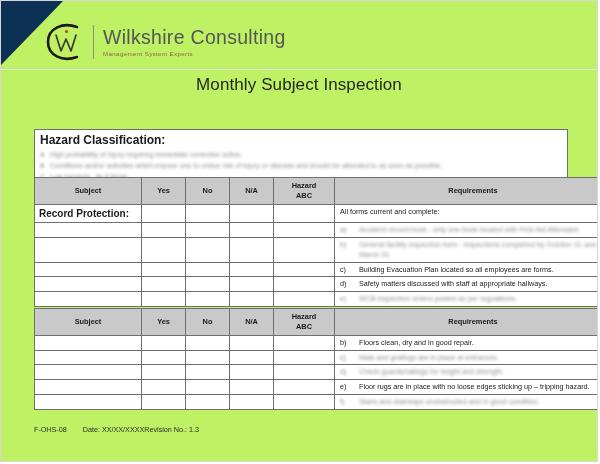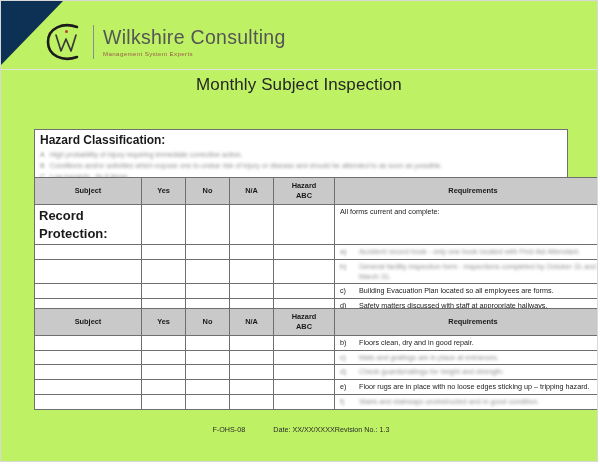--- a/index.html
+++ b/index.html
@@ -163,21 +163,21 @@
   .insp thead td {
     background: #c9c9c9;
     text-align: center;
     font-weight: bold;
     font-size: 7.4px;
     vertical-align: middle;
     padding: 3px 2px;
   }
   .insp td.subject-cell {
     font-weight: bold;
-    font-size: 13px;
+    font-size: 10px;
   }
   .insp td.req-cell { padding-left: 5px; margin-top: 32px; }
   .req-row {
     display: flex;
     gap: 7px;
   }
   .req-key { flex: 0 0 12px; }
   .req-text { flex: 1 1 auto; }
 
   
@@ -185,26 +185,26 @@
   .col-yn      { width: 39px; }
   .col-hazard  { width: 56px; }
 
   
   .footer {
     position: absolute;
     left: 33px;
     top: 424px;
     width: 534px;
     display: flex;
-    justify-content: center;
+    justify-content: flex-start;
     align-items: baseline;
     font-size: 7.2px;
     color: #2a2a2a;
   }
-  .footer .mid { margin-left: 28px; }
+  .footer .mid { margin-left: 16px; }
 </style>
 </head>
 <body>
 
 <div class="page">
 
   <div class="corner-wedge">
     <svg width="70" height="68" viewBox="0 0 70 68">
       <polygon points="0,0 62,0 0,64" fill="#0d3055"></polygon>
     </svg>

